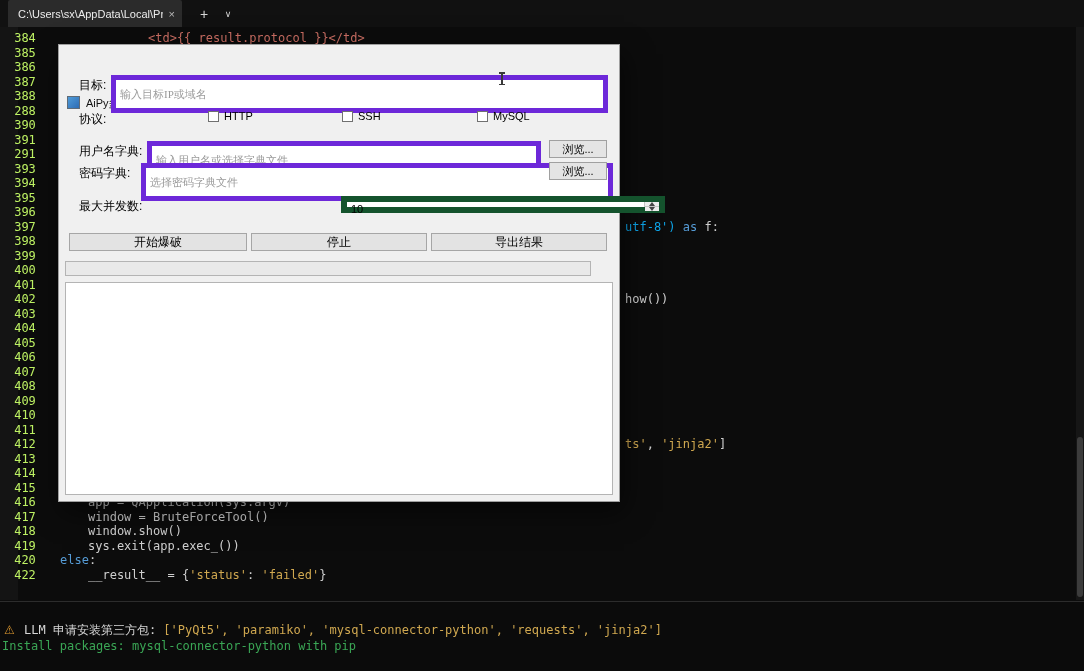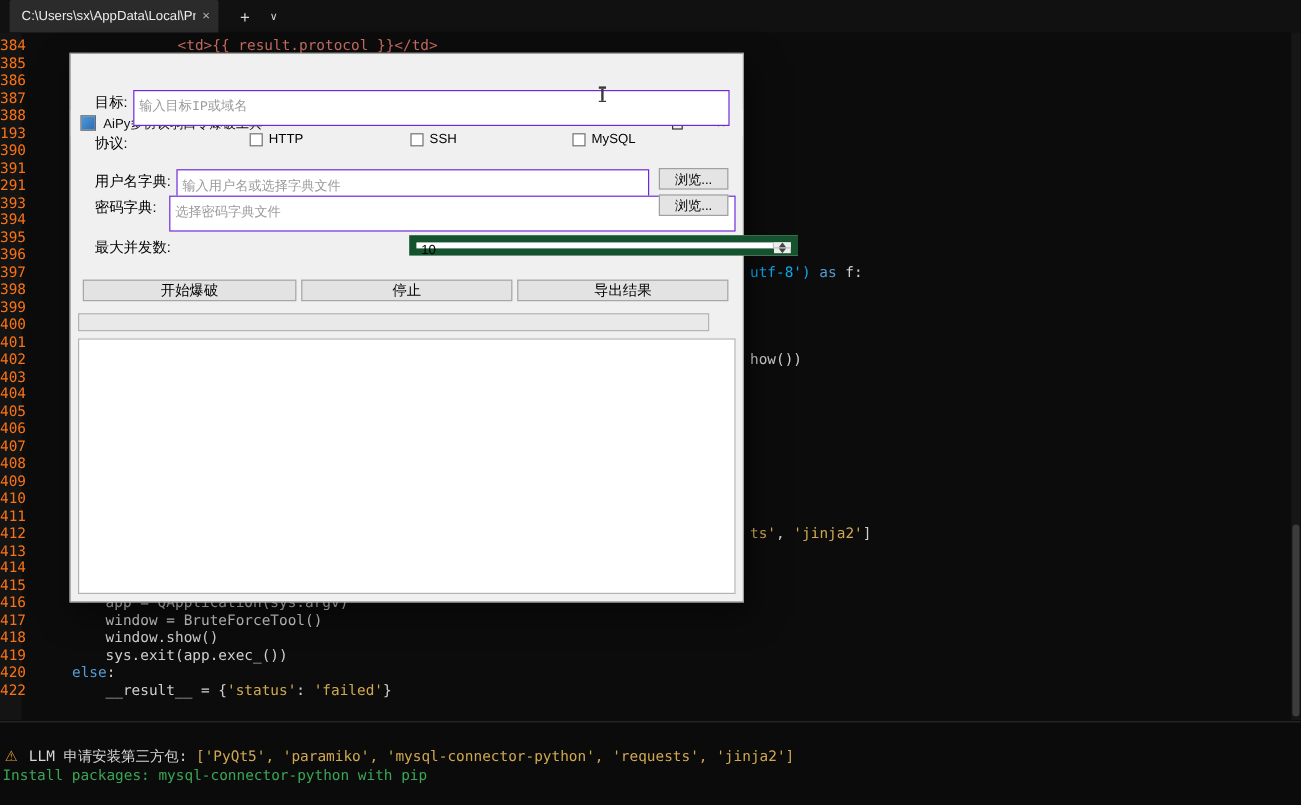--- a/index.html
+++ b/index.html
@@ -12,21 +12,21 @@
   .tab { position:absolute; left:8px; top:0; height:27px; width:174px; background:#2b2b2b; display:flex; align-items:center; padding:0 7px 0 10px; border-radius:2px 2px 0 0; }
   .tab-title { flex:1; font-size:11px; color:#ececec; white-space:nowrap; overflow:hidden; }
   .tab-close { font-size:11px; color:#b9b9b9; margin-left:6px; cursor:pointer; }
   .newtab { position:absolute; left:192px; top:0; width:24px; height:27px; display:flex; align-items:center; justify-content:center; color:#d6d6d6; font-size:14px; }
   .tabdrop { position:absolute; left:216px; top:0; width:24px; height:27px; display:flex; align-items:center; justify-content:center; color:#d6d6d6; font-size:9px; }
 
   
   .gutter-strip { position:absolute; left:0; top:27px; width:18px; height:573px; background:#141414; }
   .term-lines { position:absolute; left:0; top:31px; width:1084px; font-family:"DejaVu Sans Mono",monospace; font-size:12px; z-index:1; }
   .tline { position:relative; height:14.5px; line-height:14.5px; width:1084px; white-space:pre; }
-  .lineno { position:absolute; left:0; top:0; width:50px; text-align:left; color:#f97316; }
+  .lineno { position:absolute; left:0; top:0; width:50px; text-align:center; color:#bef264; }
   .code { position:absolute; top:0; white-space:pre; }
 
   .scrolltrack { position:absolute; right:0; top:27px; width:8px; height:573px; background:#161616; z-index:2; }
   .scrollthumb { position:absolute; left:1px; width:6px; top:410px; height:160px; background:#3c3c3c; border-radius:3px; }
 
   
   .bottom { position:absolute; left:0; top:601px; width:100%; height:70px; background:#0b0b0b; border-top:1px solid #2c2c2c; font-family:"DejaVu Sans Mono",monospace; font-size:12px; padding-top:21px; z-index:1; }
   .bline { position:relative; height:15.5px; line-height:15.5px; padding-left:24px; white-space:pre; }
   .icon-warning { position:absolute; left:4px; top:0; color:#e09a2f; font-size:12px; font-family:"DejaVu Sans",sans-serif; }
   .icon-chat { position:absolute; left:5px; top:2px; width:12px; height:9px; border:1px solid #cfcfcf; border-radius:2px; }
@@ -36,21 +36,21 @@
   .dialog { position:absolute; left:58px; top:44px; width:562px; height:458px; background:#f0f0f0; border:1px solid #9f9f9f; box-shadow:4px 10px 26px rgba(0,0,0,0.55); z-index:10; font-family:"Liberation Sans",sans-serif; }
   .titlebar { position:absolute; left:0; top:0; width:100%; height:22px; background:#f0f0f0;margin-top:47px; }
   .appicon { position:absolute; left:8px; top:4px; width:13px; height:13px; background:linear-gradient(135deg,#4f9bd8 0%,#2d6cb5 100%); border:1px solid #5f6b77; }
   .dlg-title { position:absolute; left:27px; top:4px; font-size:11px; color:#111; white-space:nowrap; }
   .win-btn { position:absolute; top:0; width:30px; height:22px; display:flex; align-items:center; justify-content:center; color:#222; cursor:default; }
   .min-glyph { width:10px; height:1px; background:#333; }
   .max-glyph { width:9px; height:9px; border:1px solid #333; background:transparent; }
   .close-glyph { font-size:12px; color:#222; line-height:1; }
 
   .lbl { position:absolute; font-size:12px; color:#000; line-height:14px; white-space:nowrap; }
-  .inp { position:absolute; height:17px; background:#fff; border:1px solid #6d28d9; font-size:11px; color:#000; padding:14px 4px; outline:none; font-family:Liberation Mono, monospace; }
+  .inp { position:absolute; height:17px; background:#fff; border:5px solid #6d28d9; font-size:11px; color:#000; padding:14px 4px; outline:none; font-family:Liberation Serif, serif; }
   .inp::placeholder { color:#9a9a9a; }
   .btn-sm { position:absolute; width:58px; height:18px; background:#e4e4e4; border:1px solid #a0a0a0; font-size:11px; color:#000; font-family:"Liberation Sans",sans-serif; cursor:pointer; }
   .btn { position:absolute; height:18px; background:#e3e3e3; border:1px solid #a6a6a6; font-size:12px; color:#000; display:flex; align-items:center; justify-content:center; font-family:"Liberation Sans",sans-serif; cursor:pointer; }
   .cb { position:absolute; display:flex; align-items:center; gap:5px; font-size:11px; color:#000; cursor:pointer; }
   .cbbox { width:11px; height:11px; background:#fff; border:1px solid #707070; display:inline-block; }
   .spin { position:absolute; background:#fff; border:6px solid #14532d; }
   .spin-val { position:absolute; left:4px; top:1px; font-size:11px; line-height:13px; color:#000; }
   .spin-btns { position:absolute; right:0; top:0; bottom:0; width:15px; border-left:1px solid #c4c4c4; display:flex; flex-direction:column; }
   .spin-up,.spin-down { flex:1; background:#ededed; display:flex; align-items:center; justify-content:center; cursor:pointer; }
   .spin-up { border-bottom:1px solid #c4c4c4; }
@@ -78,21 +78,21 @@
     <div class="tabdrop">∨</div>
   </div>
 
   <div class="gutter-strip"></div>
   <div class="term-lines">
       <div class="tline"><span class="lineno">384</span><span class="code" style="left: 148px;"><span style="color: rgb(205, 111, 100);">&lt;td&gt;{{ result.protocol }}&lt;/td&gt;</span></span></div>
       <div class="tline"><span class="lineno">385</span></div>
       <div class="tline"><span class="lineno">386</span></div>
       <div class="tline"><span class="lineno">387</span></div>
       <div class="tline"><span class="lineno">388</span></div>
-      <div class="tline"><span class="lineno">193</span></div>
+      <div class="tline"><span class="lineno">288</span></div>
       <div class="tline"><span class="lineno">390</span></div>
       <div class="tline"><span class="lineno">391</span></div>
       <div class="tline"><span class="lineno">291</span></div>
       <div class="tline"><span class="lineno">393</span></div>
       <div class="tline"><span class="lineno">394</span></div>
       <div class="tline"><span class="lineno">395</span></div>
       <div class="tline"><span class="lineno">396</span></div>
       <div class="tline"><span class="lineno">397</span><span class="code" style="left: 625px;"><span style="color: #0ea5e9;">utf-8') </span><span style="color: rgb(86, 156, 214); ">as</span><span style="color: rgb(207, 207, 207);"> f:</span></span></div>
       <div class="tline"><span class="lineno">398</span></div>
       <div class="tline"><span class="lineno">399</span></div>

